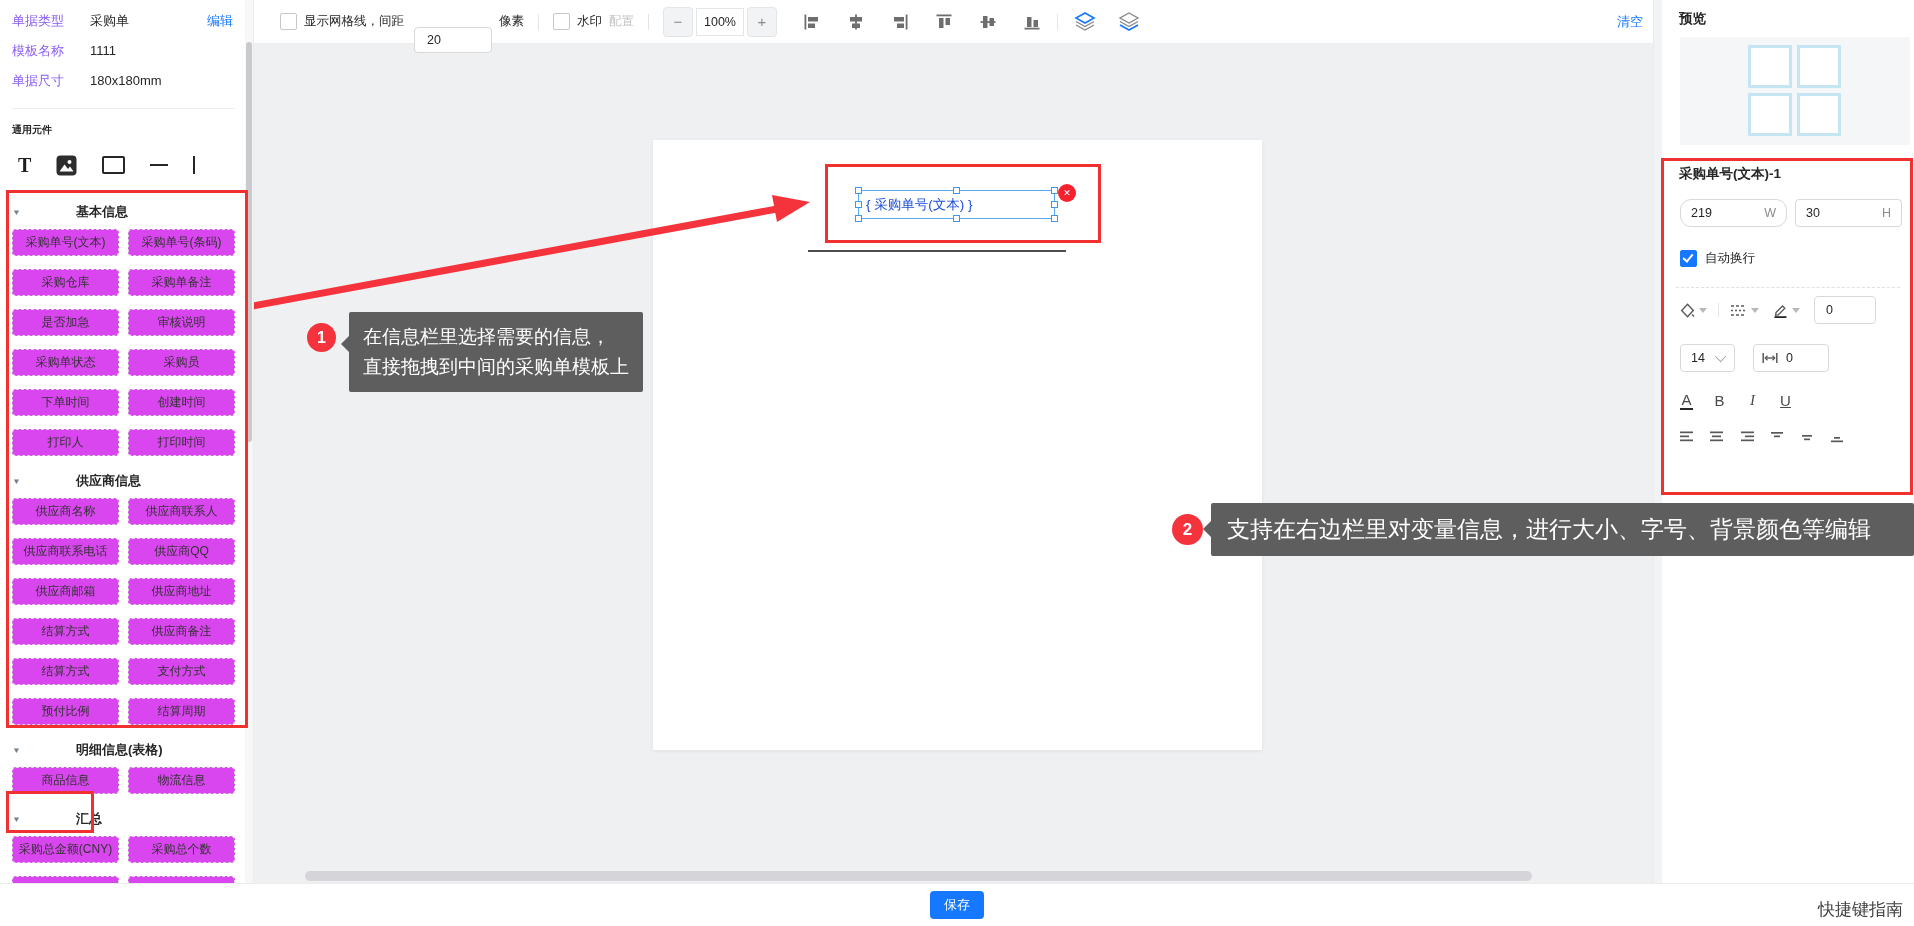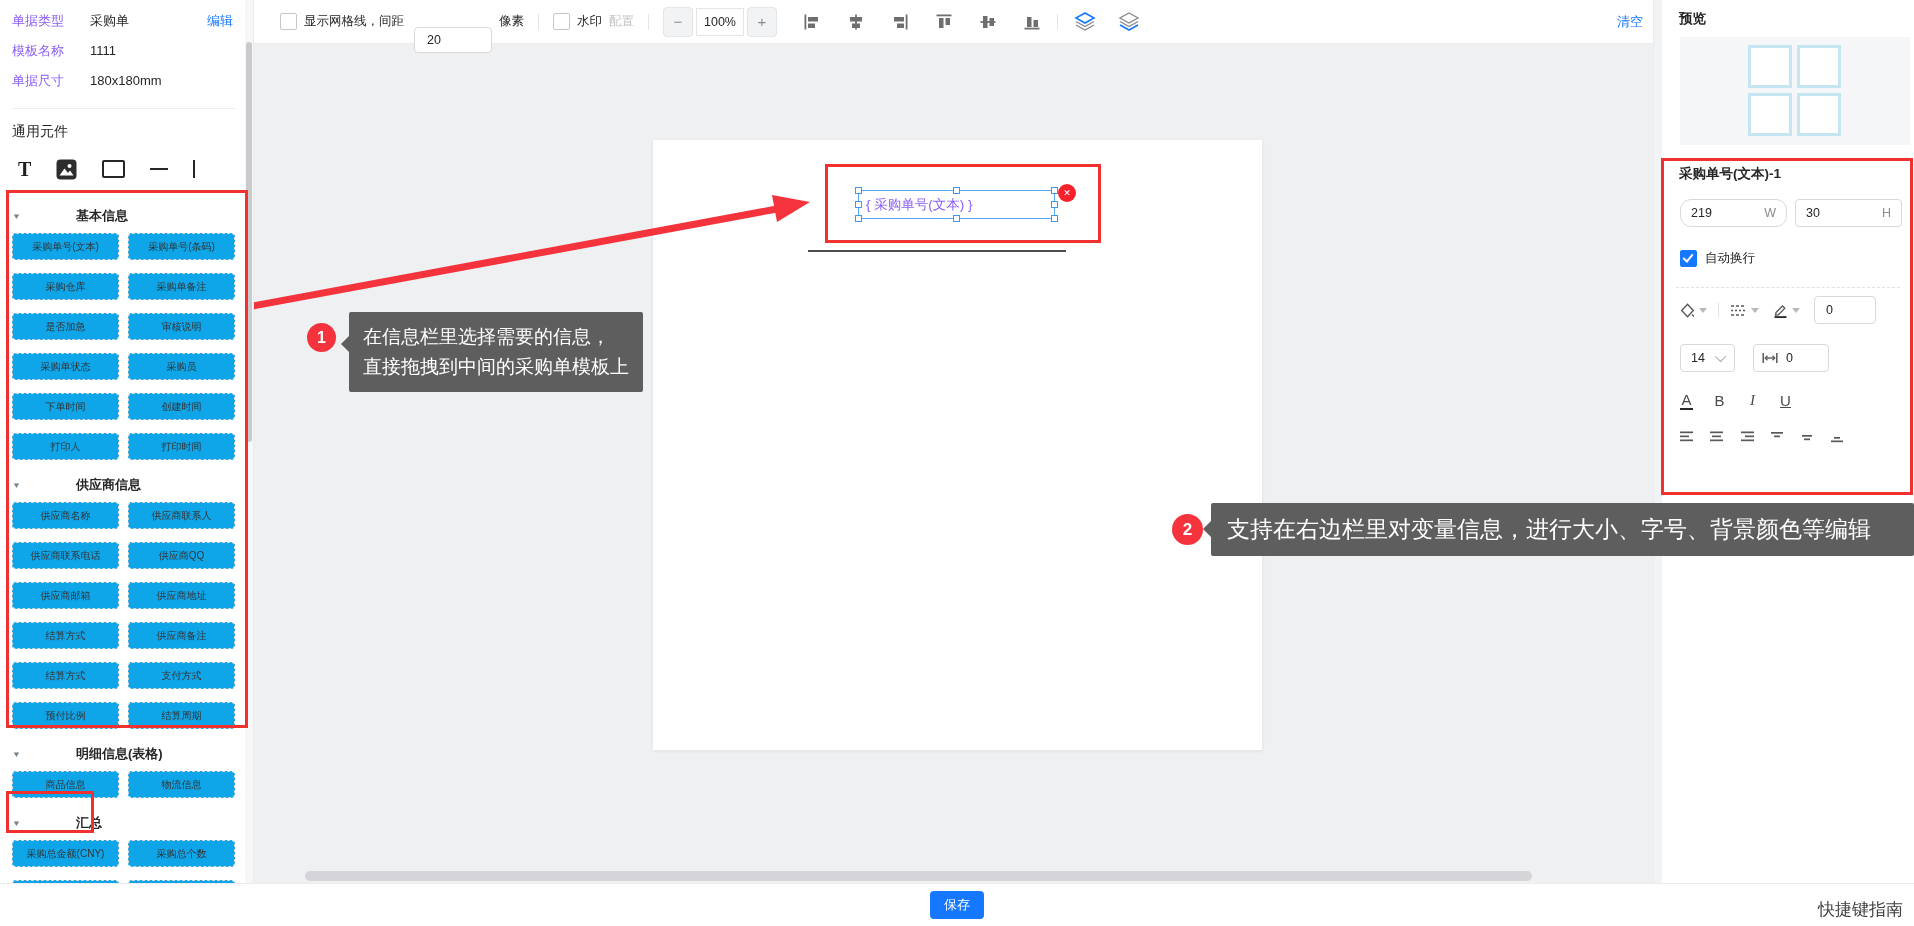--- a/index.html
+++ b/index.html
@@ -9,35 +9,35 @@
 
   
   .left-sidebar{position:absolute;left:0;top:0;width:253px;height:884px;background:#fff;
                 border-right:1px solid #ebebeb;overflow:hidden;z-index:10;}
   .sb-inner{padding:12px 18px 0 12px;}
   .meta-row{position:relative;height:30px;line-height:18px;font-size:13px;}
   .meta-label{color:#8b5cf6;display:inline-block;width:64px;}
   .meta-value{color:#262626;margin-left:14px;}
   .meta-action{position:absolute;right:2px;top:0;color:#1677ff;cursor:pointer;}
   .sb-divider{border-top:1px solid #efefef;margin:6px 0 0;}
-  .sb-title{font-size:14px;font-weight:normal;margin-top:14px;}
+  .sb-title{font-size:10px;font-weight:bold;margin-top:14px;}
   .tool-row{display:flex;align-items:center;gap:25px;margin-top:16px;padding-left:6px;height:24px;}
   .tool{display:inline-flex;align-items:center;justify-content:center;cursor:pointer;}
   .tool-t{font-size:20px;font-weight:600;font-family:"Liberation Serif","DejaVu Serif",serif;color:#1f1f1f;}
   .tool-rect{width:19px;height:14px;border:2px solid #262626;border-radius:2px;}
   .tool-h{width:18px;height:2px;background:#262626;}
   .tool-v{width:2px;height:18px;background:#262626;}
   .section{margin-top:15px;}
   .section.first{margin-top:25px;}
   .sec-header{display:flex;align-items:center;gap:7px;height:20px;cursor:pointer;}
   .sec-caret{font-size:9px;color:#76828c;transform:scaleY(.9);}
   .sec-title{font-size:13px;font-weight:bold;color:#262626;margin-left:48px;}
   .sec-grid{display:grid;grid-template-columns:1fr 1fr;column-gap:9px;row-gap:13px;margin-top:7px;}
-  .field-btn{height:25px;border:1px dashed #d6d6d6;border-radius:4px;background:#0ea5e9;
-             display:flex;align-items:center;justify-content:center;font-size:10px;color:#333;
+  .field-btn{height:25px;border:1px dashed #d6d6d6;border-radius:4px;background:#d946ef;
+             display:flex;align-items:center;justify-content:center;font-size:12px;color:#333;
              cursor:grab;white-space:nowrap;overflow:hidden;}
   .sb-scrolltrack{position:absolute;right:0;top:0;bottom:0;width:8px;background:#f7f7f8;}
   .sb-scrollthumb{position:absolute;right:1px;top:42px;width:6px;height:400px;background:#c9cacd;border-radius:3px;cursor:pointer;}
 
   
   .toolbar{position:absolute;left:253px;top:0;width:1400px;height:44px;background:#fff;
            border-bottom:1px solid #ededed;display:flex;align-items:center;padding-left:27px;
            box-sizing:border-box;z-index:9;}
   .cb{width:15px;height:15px;border:1px solid #c4c7cc;border-radius:2px;background:#fff;
       display:inline-block;flex:0 0 auto;cursor:pointer;}
@@ -57,21 +57,21 @@
   .tb-icon{cursor:pointer;display:inline-flex;}
   .clear-link{margin-left:auto;margin-right:10px;color:#1677ff;font-size:13px;cursor:pointer;text-decoration:none;}
 
   
   .canvas{position:absolute;left:253px;top:44px;width:1400px;height:840px;background:#eff0f2;overflow:hidden;}
   .page{position:absolute;left:400px;top:96px;width:609px;height:610px;background:#fff;
         box-shadow:0 1px 4px rgba(0,0,0,.07);}
   .dark-line{position:absolute;left:555px;top:206px;width:258px;height:2px;background:#4d4d50;z-index:3;}
   .selection{position:absolute;left:605px;top:146px;width:197px;height:29px;border:1px solid #58a9f4;
              background:#fff;z-index:4;box-sizing:border-box;}
-  .selection .el-text{font-size:13.5px;color:#8b5cf6;line-height:27px;padding-left:7px;white-space:nowrap;}
+  .selection .el-text{font-size:13.5px;color:#1d4ed8;line-height:27px;padding-left:7px;white-space:nowrap;}
   .handle{position:absolute;width:7px;height:7px;background:#fff;border:1px solid #3d97ef;box-sizing:border-box;z-index:5;}
   .h-nw{left:-4px;top:-4px;} .h-n{left:calc(50% - 4px);top:-4px;} .h-ne{right:-4px;top:-4px;}
   .h-w{left:-4px;top:calc(50% - 4px);} .h-e{right:-4px;top:calc(50% - 4px);}
   .h-sw{left:-4px;bottom:-4px;} .h-s{left:calc(50% - 4px);bottom:-4px;} .h-se{right:-4px;bottom:-4px;}
   .del-badge{position:absolute;left:805px;top:140px;width:18px;height:18px;border-radius:50%;
              background:#f5222d;color:#fff;font-size:9px;display:flex;align-items:center;
              justify-content:center;z-index:6;cursor:pointer;font-weight:bold;}
   .arrow-svg{position:absolute;left:0;top:0;z-index:7;pointer-events:none;}
 
   .step-circle{position:absolute;border-radius:50%;background:#f5333c;color:#fff;font-weight:bold;

